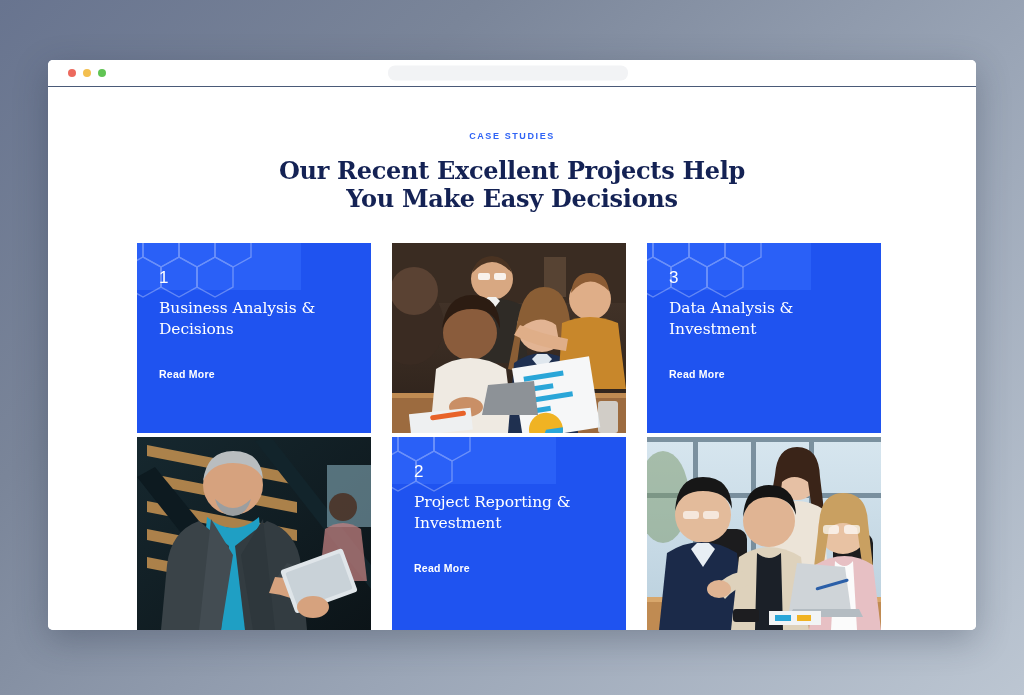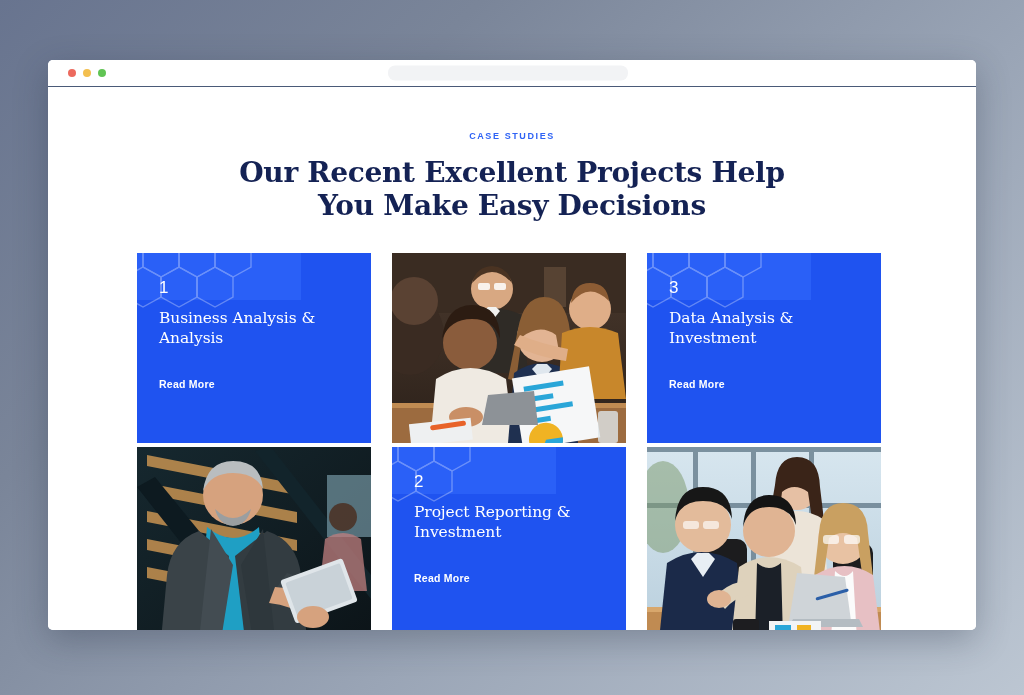--- a/index.html
+++ b/index.html
@@ -68,21 +68,21 @@
     letter-spacing:1.6px;
     text-transform:uppercase;
   }
 
   .headline {
     margin-top:16px;
     text-align:center;
     color:#142254;
     font-family:"DejaVu Serif", serif;
     font-weight:bold;
-    font-size:28px;
+    font-size:24px;
     line-height:1.17;
     letter-spacing:-.3px;
   }
   .headline .ln { display:block; }
 
   
   .grid {
     margin:30px auto 0;
     width:750px;
     display:grid;
@@ -180,21 +180,21 @@
           <path d="M2 36 L20 26 L38 36 L38 56 L20 66 L2 56 Z"></path>
           <path d="M38 36 L56 26 L74 36 L74 56 L56 66 L38 56 Z"></path>
           <path d="M74 36 L92 26 L110 36 L110 56 L92 66 L74 56 Z"></path>
           <path d="M20 26 L20 6 M56 26 L56 6 M38 36 L38 56 M74 36 L74 56"></path>
           <path d="M92 6 L110 -4 L128 6 L128 26 L110 36 L92 26 Z"></path>
         </svg>
         <div class="inner">
           <div class="card-num">1</div>
           <div class="card-title">
             <span>Business Analysis &amp;</span><br>
-            <span>Analysis</span>
+            <span>Decisions</span>
           </div>
           <a class="read-more" href="#">Read More</a>
         </div>
       </div>
 
       <div class="cell photo">
         <svg viewBox="0 0 234 190" preserveAspectRatio="xMidYMid slice" role="img">
           <defs>
             <linearGradient id="room1" x1="0" y1="0" x2="0" y2="1">
               <stop offset="0" stop-color="#4b3a2e"></stop>

